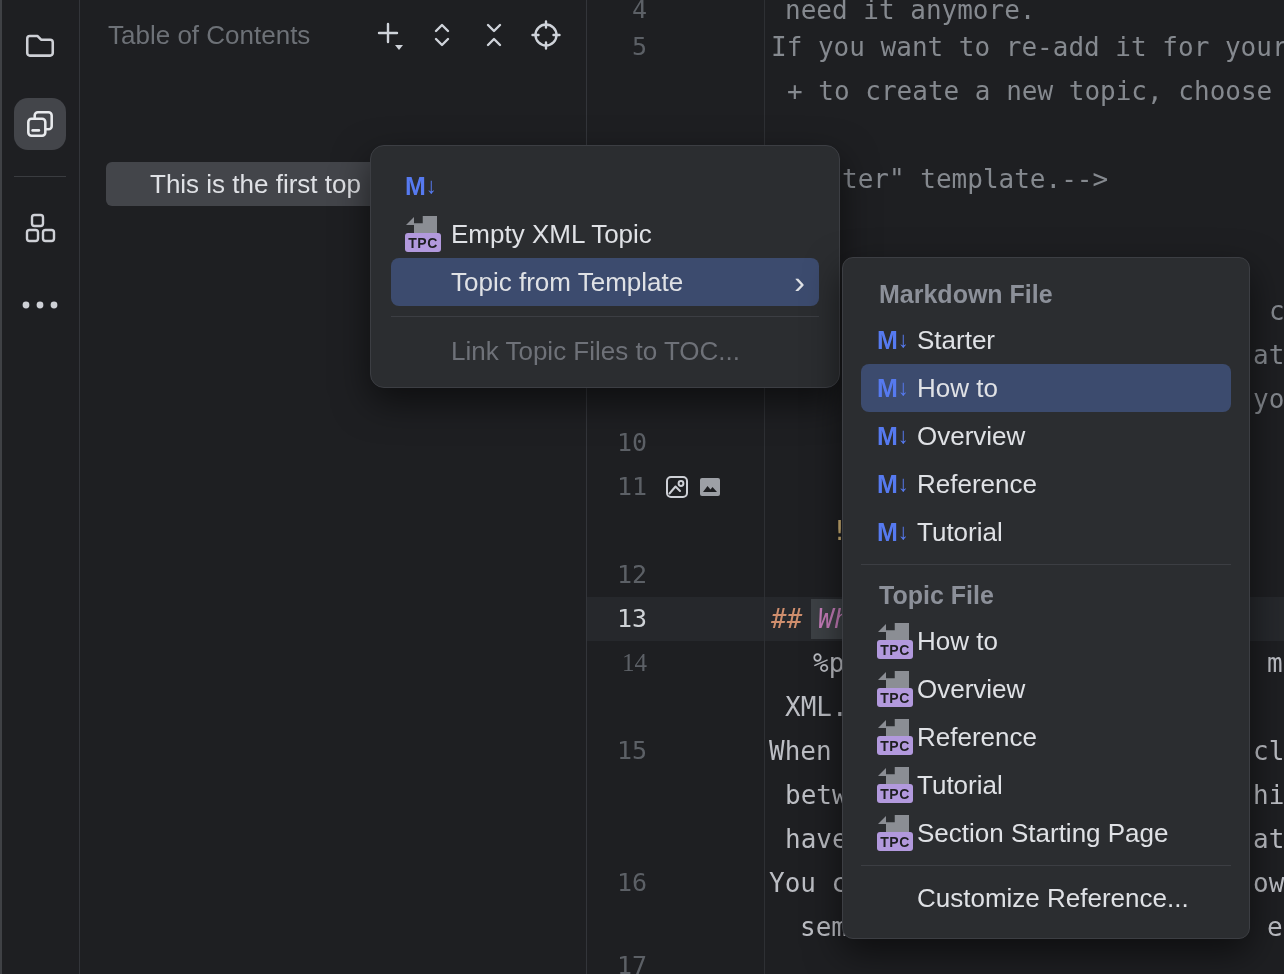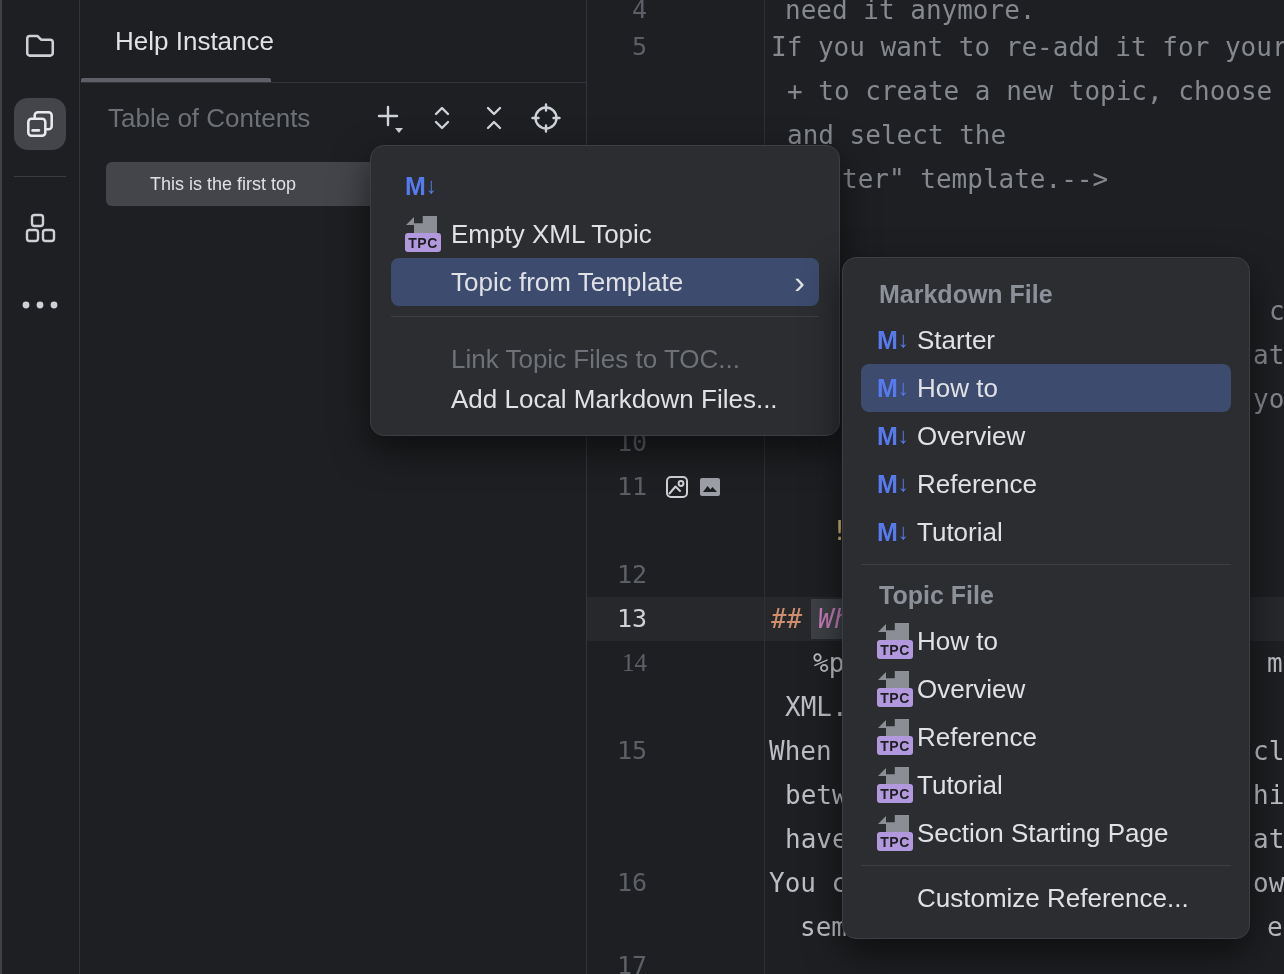--- a/index.html
+++ b/index.html
@@ -28,21 +28,21 @@
     display:flex; align-items:center; padding-left:34px; }
   .tw-title { font-size:26px; color:#dfe1e5; }
   .tab-underline { position:absolute; left:0; bottom:0; width:190px; height:4px;
     background:#5d6067; border-radius:2px 2px 0 0; }
   .tw-toolbar { position:relative; height:70px; }
   .tw-panel-title { position:absolute; left:27px; top:0; line-height:70px; font-size:26px; color:#6d7177; }
   .tb-btn { position:absolute; top:17px; width:36px; height:36px; border-radius:6px;
     display:flex; align-items:center; justify-content:center; color:#cfd3da; }
   .toc-row { position:absolute; left:25px; top:162px; width:555px; height:44px;
     background:#43454a; border-radius:6px; display:flex; align-items:center; padding-left:44px; }
-  .toc-label { font-size:18px; color:#dfe1e5; white-space:nowrap; overflow:hidden; }
+  .toc-label { font-size:26px; color:#dfe1e5; white-space:nowrap; overflow:hidden; }
 
   
   .editor { position:absolute; left:586px; top:0; width:698px; height:974px;
     background:#1e1f22; border-left:1px solid #33353a; overflow:hidden; }
   .current-line { position:absolute; left:0; top:597px; width:698px; height:44px; background:#26282c; }
   .word-hl { position:absolute; left:224px; top:599px; width:48px; height:40px; background:#3d4145; }
   .gutter-sep { position:absolute; left:177px; top:0; width:1px; height:974px; background:#2e3034; }
   .mono { font-family:"DejaVu Sans Mono", monospace; font-size:26px; line-height:44px; white-space:pre; }
   .lnum { position:absolute; left:0; width:60px; text-align:right;
     font-family:"DejaVu Sans Mono", monospace; font-size:25px; line-height:44px; color:#5c6066; }
@@ -52,26 +52,26 @@
   .c-gold { color:#d5b778; }
   .c-link { color:#548af7; text-decoration:underline; text-underline-offset:5px; }
   .c-hash { color:#cf8e6d; font-style:italic; }
   .c-heading { color:#c77dbb; font-style:italic; }
   .gutter-ico { position:absolute; top:474px; width:26px; height:26px; color:#ced0d6; }
 
   
   .menu { position:absolute; background:#2b2d30; border:1px solid #3c3e43; border-radius:14px;
     box-shadow:0 14px 36px rgba(0,0,0,.55); z-index:10; }
   #popup1 { left:370px; top:145px; width:470px; padding:16px 0 12px; }
-  #submenu { left:842px; top:257px; width:408px; padding:14px 0 16px; }
+  #submenu { left:842px; top:257px; width:408px; padding:14px 0 16px;border-radius:11px; }
   .mi { height:48px; margin:0 20px; border-radius:8px; display:flex; align-items:center;
     font-size:26px; color:#dfe1e5; white-space:nowrap; }
   #submenu .mi { margin:0 18px; }
   .mi.sel { background:#3c4b6e; }
-  .mi.disabled { color:#6e7178;align-items:flex-end; }
+  .mi.disabled { color:#6e7178; }
   .mi .ico { flex:0 0 46px; margin-left:14px; display:flex; align-items:center; position:relative; height:40px; }
   #submenu .mi .ico { flex:0 0 40px; margin-left:16px; }
   .mi.noicon { padding-left:60px; }
   #submenu .mi.noicon { padding-left:56px; }
   .chev { margin-left:auto; margin-right:14px; font-size:32px; color:#dfe1e5; line-height:1; }
   .msep { height:1px; background:#3c3e43; margin:10px 20px; }
   #submenu .msep { margin:8px 18px; }
   .mhead { height:44px; line-height:44px; padding-left:36px; font-size:25px;
     font-weight:bold; color:#8c9099; }
 
@@ -130,24 +130,20 @@
       <svg width="40" height="12" viewBox="0 0 40 12" fill="currentColor">
         <circle cx="6" cy="6" r="3.4"></circle>
           <circle cx="20" cy="6" r="3.4"></circle>
           <circle cx="34" cy="6" r="3.4"></circle>
       </svg>
     </span>
   </div>
 </div>
 
 <div class="tool-window">
-  <div class="tw-header">
-    <span class="tw-title">Help Instance</span>
-    <div class="tab-underline"></div>
-  </div>
 
   <div class="tw-toolbar">
     <span class="tw-panel-title">Table of Contents</span>
 
     <div class="tb-btn" style="left:291px;">
       <span>
         <svg width="34" height="34" viewBox="0 0 34 34" fill="none" stroke="currentColor" stroke-width="2.4" stroke-linecap="round">
           <path d="M15 6 v18 M6 15 h18"></path>
           <path d="M22 27 h8 l-4 5 z" fill="currentColor" stroke="none"></path>
         </svg>
@@ -210,21 +206,20 @@
   <div class="gutter-ico" style="left:110px;">
     <svg width="26" height="26" viewBox="0 0 26 26">
       <rect x="3" y="4" width="20" height="18" rx="2" fill="#9da0a6"></rect>
       <path d="M6 18 l4.5-6 3 3.5 2-2.5 4.5 5 z" fill="#1e1f22"></path>
     </svg>
   </div>
 
   <div class="mono c-comment abs" style="left:198px;top:-12px;">need it anymore.</div>
   <div class="mono c-comment abs" style="left:184px;top:25px;">If you want to re-add it for your</div>
   <div class="mono c-comment abs" style="left:200px;top:69px;">+ to create a new topic, choose t</div>
-  <div class="mono c-comment abs" style="left:200px;top:113px;">and select the</div>
   <div class="mono c-comment abs" style="left:255px;top:157px;">ter" template.--&gt;</div>
 
   <div class="mono c-comment abs" style="left:682px;top:289px;">c</div>
   <div class="mono c-comment abs" style="left:666px;top:333px;">at</div>
   <div class="mono c-comment abs" style="left:666px;top:377px;">yo</div>
 
   <div class="mono abs" style="left:182px;top:465px;">
     <span class="c-gold">!</span><span class="c-link">[Cre</span>
   </div>
   <div class="mono abs" style="left:200px;top:509px;">
@@ -272,23 +267,20 @@
     <span>Empty XML Topic</span>
   </div>
   <div class="mi sel noicon">
     <span>Topic from Template</span>
     <span class="chev">›</span>
   </div>
   <div class="msep"></div>
   <div class="mi disabled noicon">
     <span>Link Topic Files to TOC...</span>
   </div>
-  <div class="mi noicon">
-    <span>Add Local Markdown Files...</span>
-  </div>
 </div>
 
 <div class="menu" id="submenu">
   <div class="mhead">Markdown File</div>
 
   <div class="mi">
     <span class="ico md-ico">
         <span>M</span>
         <i>↓</i>
       </span>

